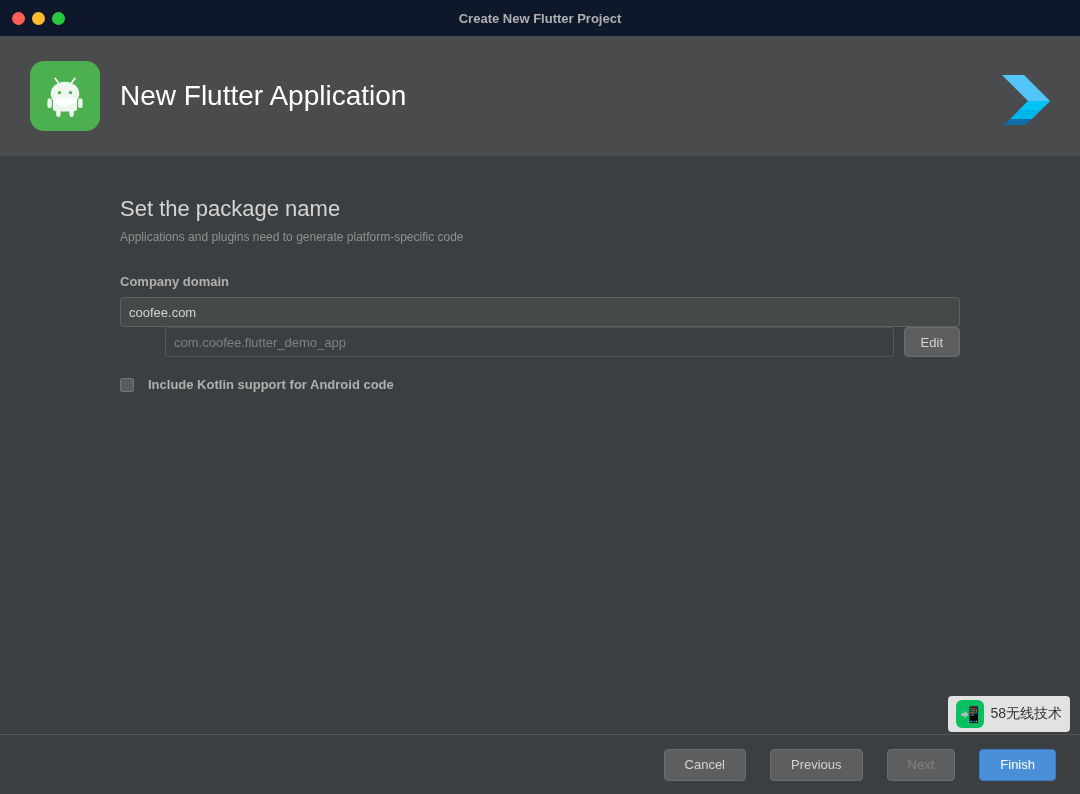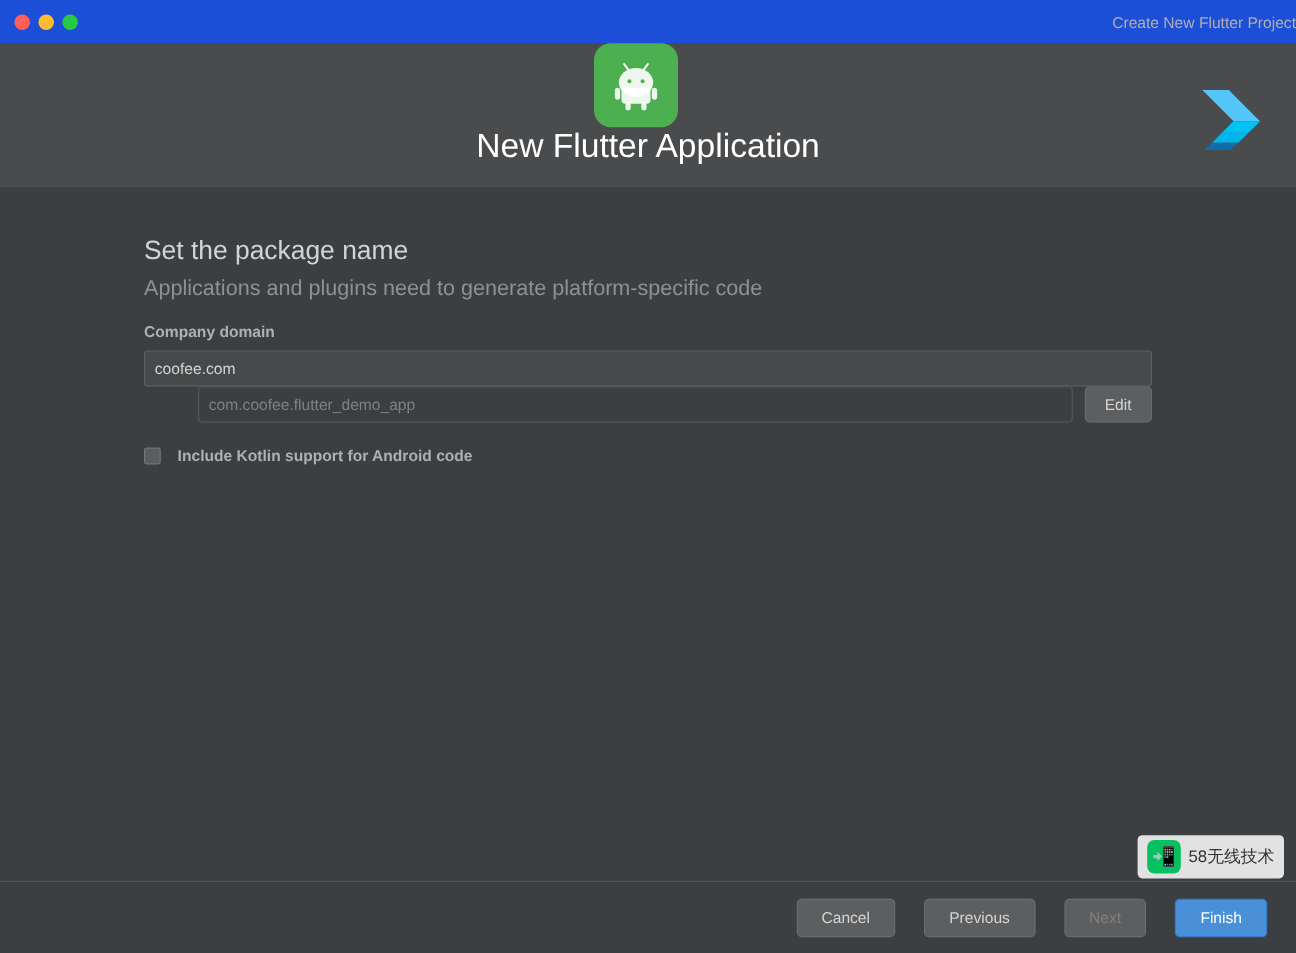--- a/index.html
+++ b/index.html
@@ -14,25 +14,26 @@
       background: #3c3f41;
       font-family: -apple-system, BlinkMacSystemFont, 'Helvetica Neue', Arial, sans-serif;
       overflow: hidden;
       position: relative;
     }
 
     
     .title-bar {
       width: 100%;
       height: 36px;
-      background: #1d4ed8;
-      display: flex;
-      align-items: center;
-      justify-content: flex-end;
+      background: #0f172a;
+      display: flex;
+      align-items: center;
+      justify-content: center;
       position: relative;
+      font-weight: bold;
     }
 
     .title-bar-controls {
       position: absolute;
       left: 12px;
       display: flex;
       gap: 7px;
       align-items: center;
     }
 
@@ -53,21 +54,20 @@
 
     
     .header {
       width: 100%;
       height: 120px;
       background: #494b4d;
       display: flex;
       align-items: center;
       padding: 0 30px;
       position: relative;
-      flex-direction: column;
     }
 
     .header-icon-container {
       width: 70px;
       height: 70px;
       background: #4caf50;
       border-radius: 14px;
       display: flex;
       align-items: center;
       justify-content: center;
@@ -93,22 +93,22 @@
 
     .section-title {
       color: #d4d4d4;
       font-size: 22px;
       font-weight: 500;
       margin-bottom: 8px;
     }
 
     .section-subtitle {
       color: #909090;
-      font-size: 18px;
-      margin-bottom: 18px;
+      font-size: 12px;
+      margin-bottom: 30px;
     }
 
     .field-label {
       color: #b0b0b0;
       font-size: 13px;
       font-weight: 600;
       margin-bottom: 8px;
     }
 
     .text-input {

